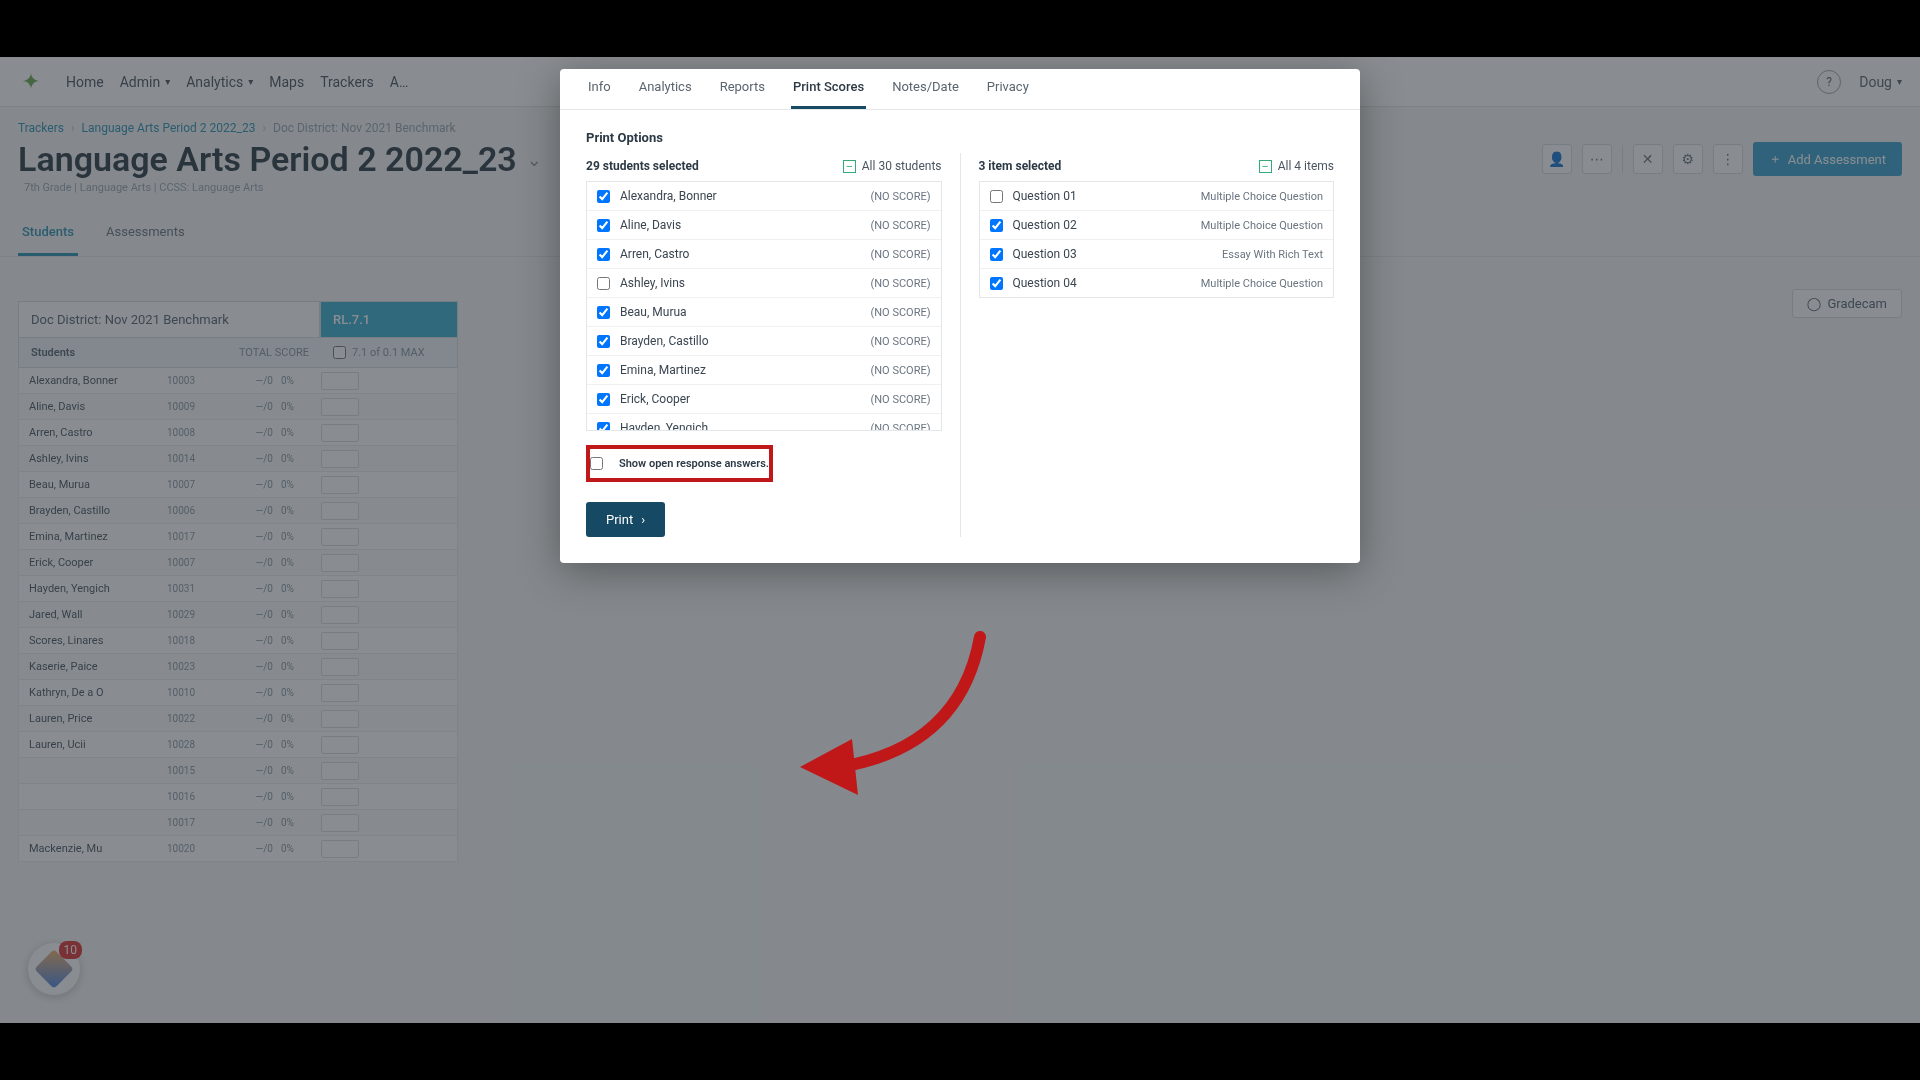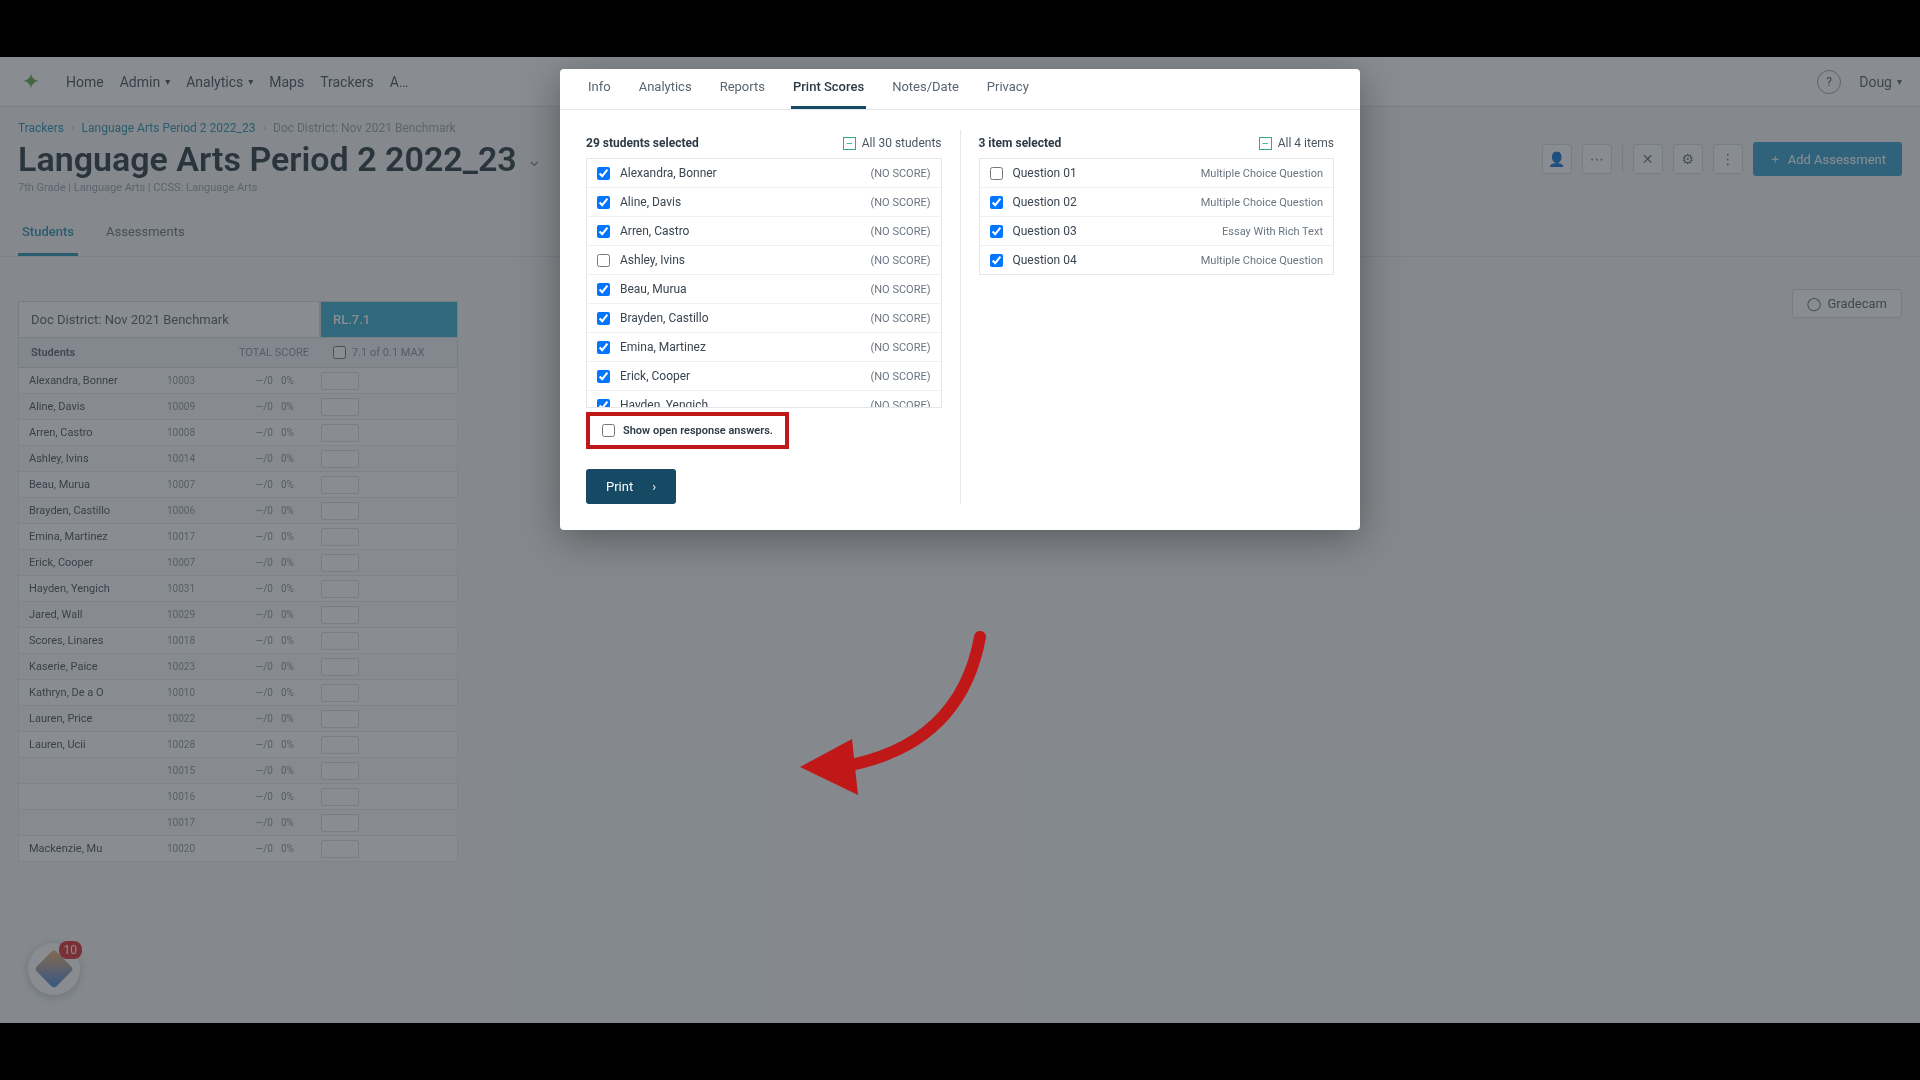--- a/index.html
+++ b/index.html
@@ -20,21 +20,21 @@
   .crumbs span { color:#9aa5af; }
   .crumbs .sep { margin:0 4px; color:#b8c0c8; }
 
   .page-title-row { padding:4px 18px 0; display:flex; align-items:center; }
   .page-title { font-size:34px; font-weight:600; color:#2d3a45; }
   .title-caret { margin-left:10px; color:#8a96a0; font-size:18px; }
   .page-actions { margin-left:auto; display:flex; gap:10px; align-items:center; }
   .icon-btn { width:30px; height:30px; border:1px solid #d4dbe0; border-radius:3px; background:#fff; display:flex; align-items:center; justify-content:center; color:#6a7580; font-size:14px; }
   .vr { width:1px; height:28px; background:#d4dbe0; }
   .add-btn { background:#3aa3cf; color:#fff; padding:8px 16px; border-radius:3px; font-size:13px; display:flex; align-items:center; gap:6px; }
-  .subtitle { padding:2px 18px; font-size:11px; color:#9aa5af; }
+  .subtitle { padding:2px 24px; font-size:11px; color:#9aa5af; }
 
   .tabs-row { padding:18px 18px 0; display:flex; gap:24px; border-bottom:1px solid #e3e7ea; }
   .ptab { padding:10px 4px 14px; font-size:13px; color:#6a7580; cursor:pointer; }
   .ptab.active { color:#2e93b3; border-bottom:3px solid #2e93b3; font-weight:500; }
 
   .toolbar-right { position:absolute; right:18px; top:232px; }
   .gradecam-btn { background:#fff; border:1px solid #d4dbe0; border-radius:3px; padding:6px 14px; font-size:13px; color:#5a6570; display:flex; align-items:center; gap:6px; }
 
   .data-table-wrap { margin:44px 18px 0; width:440px; }
   .dt-header { display:flex; }
@@ -79,22 +79,22 @@
   .col-head { display:flex; align-items:center; font-size:12px; color:#2d3a45; font-weight:700; padding:6px 0 8px;gap:48px; }
   .col-head .all { margin-left:auto; font-weight:400; color:#4a5560; display:flex; align-items:center; gap:6px; }
   .minus-box { width:13px; height:13px; border:1px solid #3a7; background:#fff; display:inline-flex; align-items:center; justify-content:center; font-size:11px; color:#3a7; line-height:1; }
 
   .list { border:1px solid #e3e7ea; max-height:250px; overflow:hidden; }
   .lrow { display:flex; align-items:center; padding:7px 10px; border-bottom:1px solid #eef1f3; font-size:12px; color:#3a4550; }
   .lrow:last-child { border-bottom:none; }
   .lrow input { margin-right:10px; }
   .lrow .rlabel { flex:1; }
   .lrow .rscore { color:#6a7580; font-size:11px; }
-  .show-open-wrap { margin-top:4px; border:4px solid #c01818; padding:8px 12px; display:inline-flex; align-items:center; gap:8px; font-size:11px; color:#2d3a45; font-weight:600; background:#fff; }
-  .print-btn { margin-top:20px; background:#154964; color:#fff; padding:10px 20px; border-radius:3px; font-size:13px; display:inline-flex; align-items:center; gap:19px; cursor:pointer; }
+  .show-open-wrap { margin-top:14px; border:4px solid #c01818; padding:8px 0; display:inline-flex; align-items:center; gap:16px; font-size:11px; color:#2d3a45; font-weight:600; background:#fff; }
+  .print-btn { margin-top:20px; background:#154964; color:#fff; padding:10px 20px; border-radius:3px; font-size:13px; display:inline-flex; align-items:center; gap:8px; cursor:pointer; }
 
   .arrow-annot { position:absolute; pointer-events:none; }
 </style>
 </head>
 <body>
 
 <div class="letterbox-top"></div>
 <div class="letterbox-bottom"></div>
 
 <div class="content-area">
@@ -328,20 +328,21 @@
   <div class="modal">
     <div class="modal-tabs">
       <div class="mtab">Info</div>
       <div class="mtab">Analytics</div>
       <div class="mtab">Reports</div>
       <div class="mtab active">Print Scores</div>
       <div class="mtab">Notes/Date</div>
       <div class="mtab">Privacy</div>
     </div>
     <div class="modal-body">
+      <div class="po-title">Print Options</div>
       <div class="columns">
         <div class="col left">
           <div class="col-head">
             <span>29 students selected</span>
             <span class="all">
                 <span class="minus-box">–</span>
                 <span>All 30 students</span>
               </span>
           </div>
           <div class="list" id="student-list">

